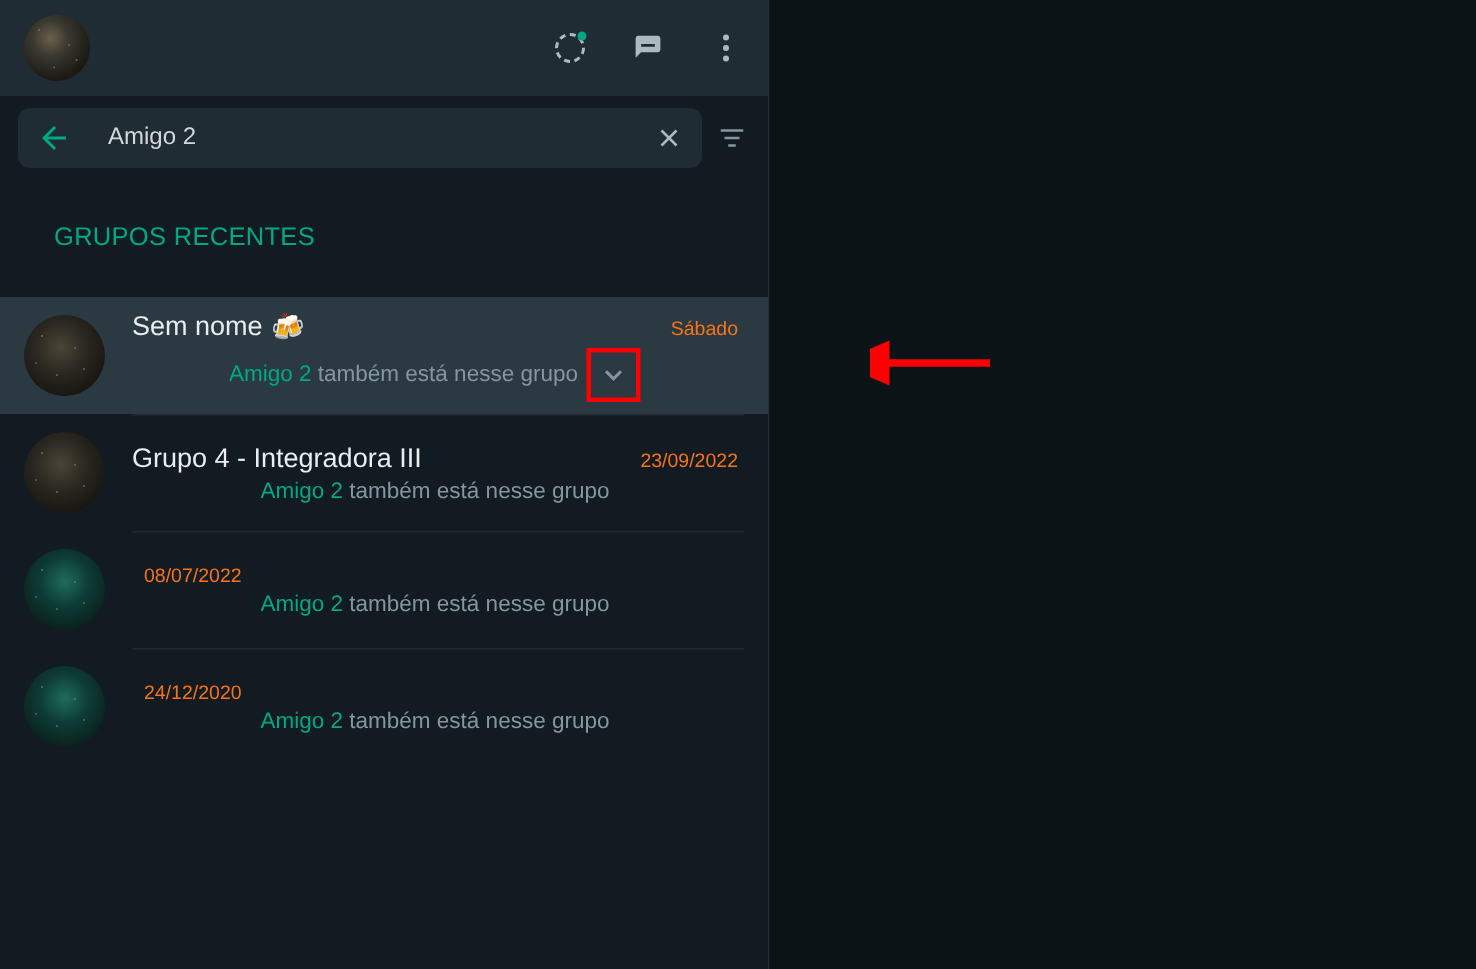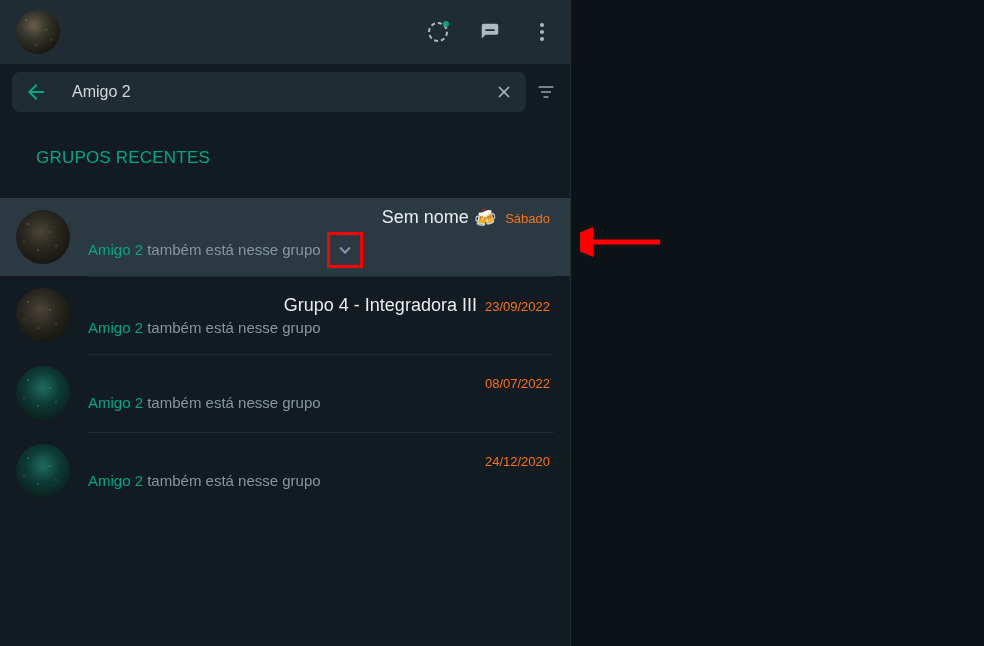--- a/index.html
+++ b/index.html
@@ -13,21 +13,21 @@
       width: 984px;
       height: 646px;
       overflow: hidden;
       position: relative;
     }
     .app-container {
       display: flex;
       height: 100%;
     }
     .sidebar {
-      width: 571px;
+      width: 513px;
       background: #111b21;
       display: flex;
       flex-direction: column;
       border-right: 1px solid #222d34;
     }
     .header {
       height: 64px;
       background: #202c33;
       display: flex;
       align-items: center;
@@ -183,45 +183,44 @@
       display: flex;
       flex-direction: column;
       justify-content: center;
       padding-right: 4px;
     }
     .chat-item:first-child .chat-content {
       border-top: none;
     }
     .chat-top-row {
       display: flex;
-      justify-content: flex-end;
+      justify-content: space-between;
       align-items: baseline;
       margin-bottom: 3px;
-      margin-left: 24px;
     }
     .chat-title {
       color: #e9edef;
       font-size: 18px;
       font-weight: 400;
       white-space: nowrap;
       overflow: hidden;
       text-overflow: ellipsis;
       display: flex;
       align-items: center;
       gap: 6px;
     }
     .chat-time {
       color: #f97316;
       font-size: 13px;
       flex-shrink: 0;
       margin-left: 8px;
     }
     .chat-bottom-row {
       display: flex;
-      justify-content: flex-start;
+      justify-content: center;
       align-items: center;
     }
     .chat-subtitle {
       font-size: 15px;
       color: #8696a0;
       white-space: nowrap;
       overflow: hidden;
       text-overflow: ellipsis;
     }
     .highlight {

